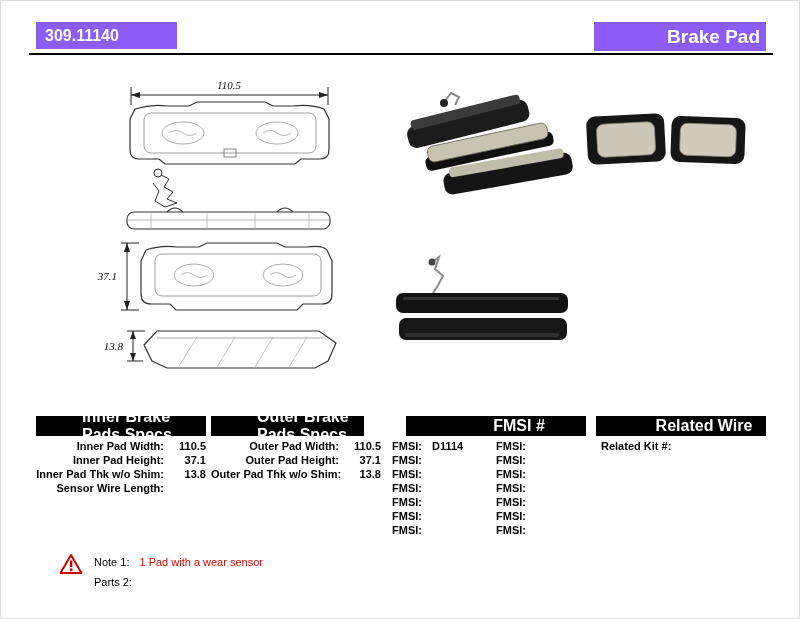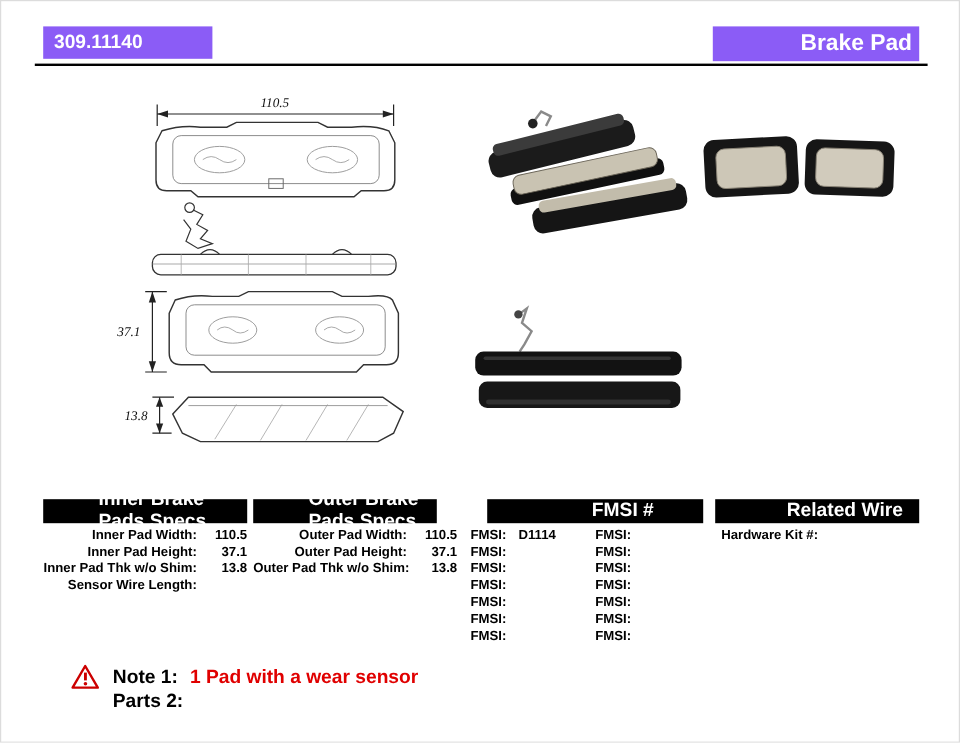--- a/index.html
+++ b/index.html
@@ -36,21 +36,21 @@
   .fmsi-label  { width:36px; margin-left:6px; }
   .fmsi-value  { width:58px; margin-left:4px; }
   .fmsi-label2 { width:36px; margin-left:6px; }
   .fmsi-value2 { margin-left:4px; }
   .rel-row { display:flex; height:14px; line-height:14px; }
   .rel-label { white-space:nowrap; }
   .rel-value { margin-left:4px; }
 
   
   #warn-icon { position:absolute; left:58px; top:552px; }
-  .note-row { position:absolute; left:93px; font-size:16px; font-weight:bold; color:#000; }
+  .note-row { position:absolute; left:93px; font-size:11px; font-weight:normal; color:#000; }
   #note1 { top:555px; }
   #note2 { top:575px; }
   .note-red { color:#e00000; margin-left:10px; }
 </style>
 </head>
 <body>
 
 <div class="page">
 
   <div class="hdr-box" id="part-box">
@@ -257,21 +257,21 @@
     <div class="fmsi-row">
       <span class="fmsi-label">FMSI:</span>
       <span class="fmsi-value"></span>
       <span class="fmsi-label2">FMSI:</span>
       <span class="fmsi-value2"></span>
     </div>
   </div>
 
   <div class="spec-col" id="col-related">
     <div class="rel-row">
-      <span class="rel-label">Hardware Kit #:</span>
+      <span class="rel-label">Related Kit #:</span>
       <span class="rel-value"></span>
     </div>
   </div>
 
   <svg id="warn-icon" width="24" height="22" viewBox="0 0 24 22">
     <path d="M12 2 L22.5 20 L1.5 20 Z" fill="none" stroke="#cc0000" stroke-width="2" stroke-linejoin="round"></path>
     <rect x="11" y="7.5" width="2.4" height="6.5" fill="#cc0000"></rect>
     <circle cx="12.2" cy="16.8" r="1.5" fill="#cc0000"></circle>
   </svg>
   <div class="note-row" id="note1">

